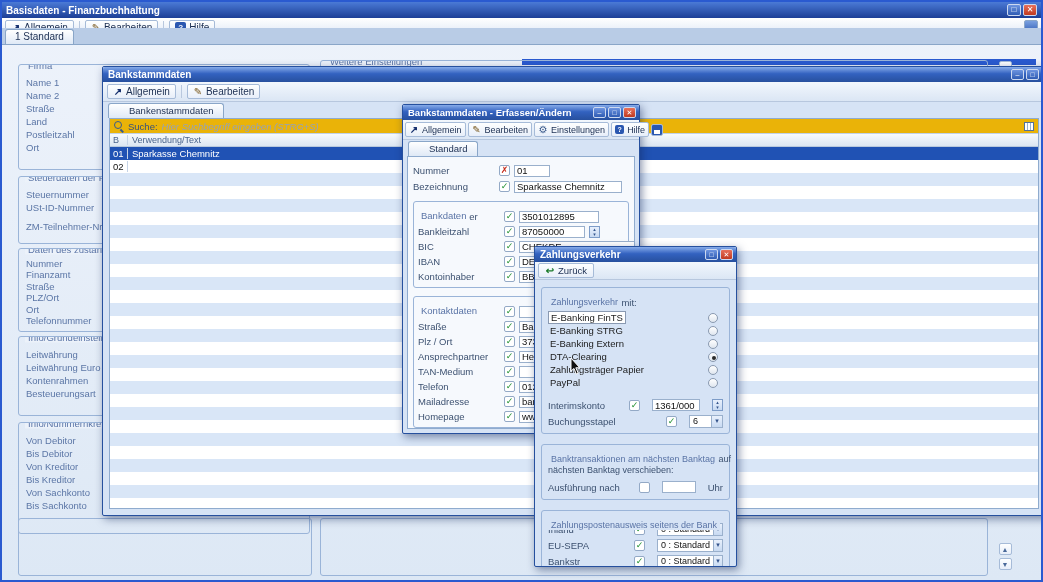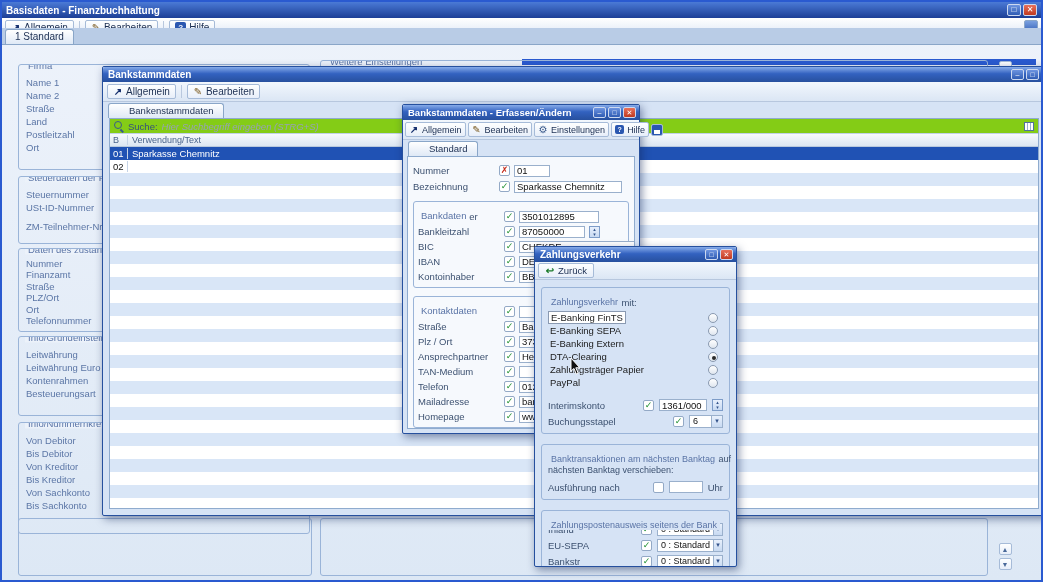--- a/index.html
+++ b/index.html
@@ -60,21 +60,21 @@
     border:1px solid #cdd9f0; border-radius:2px; background:linear-gradient(#6d94e0,#2f5cb4); margin-left:2px; cursor:pointer; }
   .wbtn.red { background:linear-gradient(#e8705a,#c03a20); }
   .wmenu { height:20px; display:flex; align-items:center; gap:3px; padding:0 4px;
     background:linear-gradient(#f2f7fd,#dbe6f4); border-bottom:1px solid #b7c7de; flex:none; }
   .wtabs { height:16px; display:flex; align-items:flex-end; padding:0 5px; flex:none; }
   .wtabs .tab { font-size:9.5px;padding-left:20px; }
 
   
   .bank-panel { flex:1; margin:0 18px 6px 6px; background:#fdfdfe; border:1px solid #8fabce;
     display:flex; flex-direction:column; overflow:hidden; }
-  .searchbar { height:15px; background:#84cc16; border-bottom:1px solid #c2d2e8;
+  .searchbar { height:15px; background:#eab308; border-bottom:1px solid #c2d2e8;
     display:flex; align-items:center; gap:4px; padding:0 4px; flex:none; }
   .slabel { font-size:9.5px; color:#35507c; }
   .sinput { flex:1; border:none; outline:none; background:transparent; font-size:9.5px; font-family:inherit; }
   .sinput::placeholder { color:#96a2b6; font-style:italic; }
   .ghead { height:13px; display:flex; align-items:center; background:linear-gradient(#f7fafd,#dce6f2);
     border-bottom:1px solid #b9c9de; font-size:9px; color:#4a648c; flex:none; }
   .gcol-b { width:18px; padding-left:3px; border-right:1px solid #c5d3e6; flex:none; }
   .gcol-t { flex:1; padding-left:4px; white-space:nowrap; }
   .grow { height:13px; display:flex; align-items:center; font-size:9.5px; color:#111; background:#fff; flex:none; cursor:pointer; }
   .grow.sel { background:#2052b4; color:#fff; }
@@ -109,21 +109,21 @@
     display:flex; flex-direction:column; flex:none; }
   .pfs .legend { background:#d6e3f5; font-size:9px; }
   .psub { font-size:9.5px; color:#3c5170; margin-bottom:3px; }
   .opt { display:flex; align-items:center; height:13px; flex:none; cursor:pointer;gap:23px; }
   .olabel { font-size:9.5px; color:#1b1b1b; padding:0 2px; white-space:nowrap; }
   .olabel.boxed { border:1px solid #8a9ab2; background:#fff; }
   .radio { width:10px; height:10px; border:1px solid #8a9ab0; border-radius:50%;
     background:linear-gradient(#ffffff,#dfe6ef); position:relative; flex:none; cursor:pointer; }
   .opt .radio { margin-left:auto; margin-right:5px; }
   .radio.on::after { content:''; position:absolute; left:3px; top:3px; width:4px; height:4px; border-radius:50%; background:#2b2b2b; }
-  .prow { display:flex; align-items:center; gap:5px; height:14px; margin-top:2px; flex:none; }
+  .prow { display:flex; align-items:center; gap:12px; height:14px; margin-top:2px; flex:none; }
   .plab { flex:1; font-size:9.5px; color:#3c5170; white-space:nowrap; }
   .dropbox { display:inline-flex; align-items:stretch; border:1px solid #9ab0cc; background:#fff; height:13px;
     font-size:9px; color:#111; cursor:pointer; }
   .dropbox .val { padding:0 3px; flex:1; display:flex; align-items:center; white-space:nowrap; }
   .drop { width:11px; background:linear-gradient(#e8f0fc,#c8daf2); border-left:1px solid #9ab0cc;
     color:#34548c; font-size:7px; display:flex; align-items:center; justify-content:center; }
   .ptext { font-size:9px; color:#3c5170; line-height:11px; white-space:nowrap; }
   .punit { font-size:9.5px; color:#3c5170; }
 
   
@@ -497,21 +497,21 @@
     <div class="pbody">
 
       <div class="pfs">
         <span class="legend">Zahlungsverkehr</span>
         <div class="psub">Zahlungsverkehr mit:</div>
         <div class="opt">
           <span class="olabel boxed">E-Banking FinTS</span>
           <span class="radio"></span>
         </div>
         <div class="opt">
-          <span class="olabel">E-Banking SEPA</span>
+          <span class="olabel">E-Banking STRG</span>
           <span class="radio"></span>
         </div>
         <div class="opt">
           <span class="olabel">E-Banking Extern</span>
           <span class="radio"></span>
         </div>
         <div class="opt">
           <span class="olabel">DTA-Clearing</span>
           <span class="radio on"></span>
         </div>

